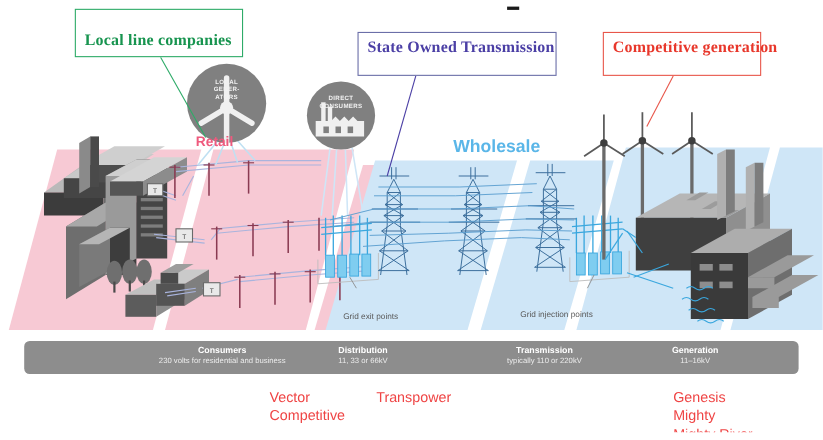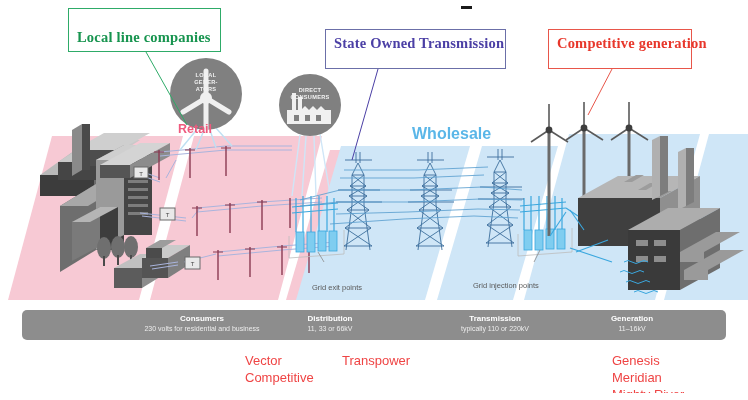--- a/index.html
+++ b/index.html
@@ -458,17 +458,17 @@
 
   <div class="caption" id="cap-vector">
     <span class="clip">Vector</span>
     <span class="clip">Competitive</span>
   </div>
   <div class="caption" id="cap-transpower">
     <span class="clip">Transpower</span>
   </div>
   <div class="caption" id="cap-meridian">
     <span class="clip">Genesis</span>
-    <span class="clip">Meridian</span>
+    <span class="clip">Mighty</span>
     <span class="clip" style="height:7px">Mighty River</span>
   </div>
 
 </div>
 
 </body></html>

